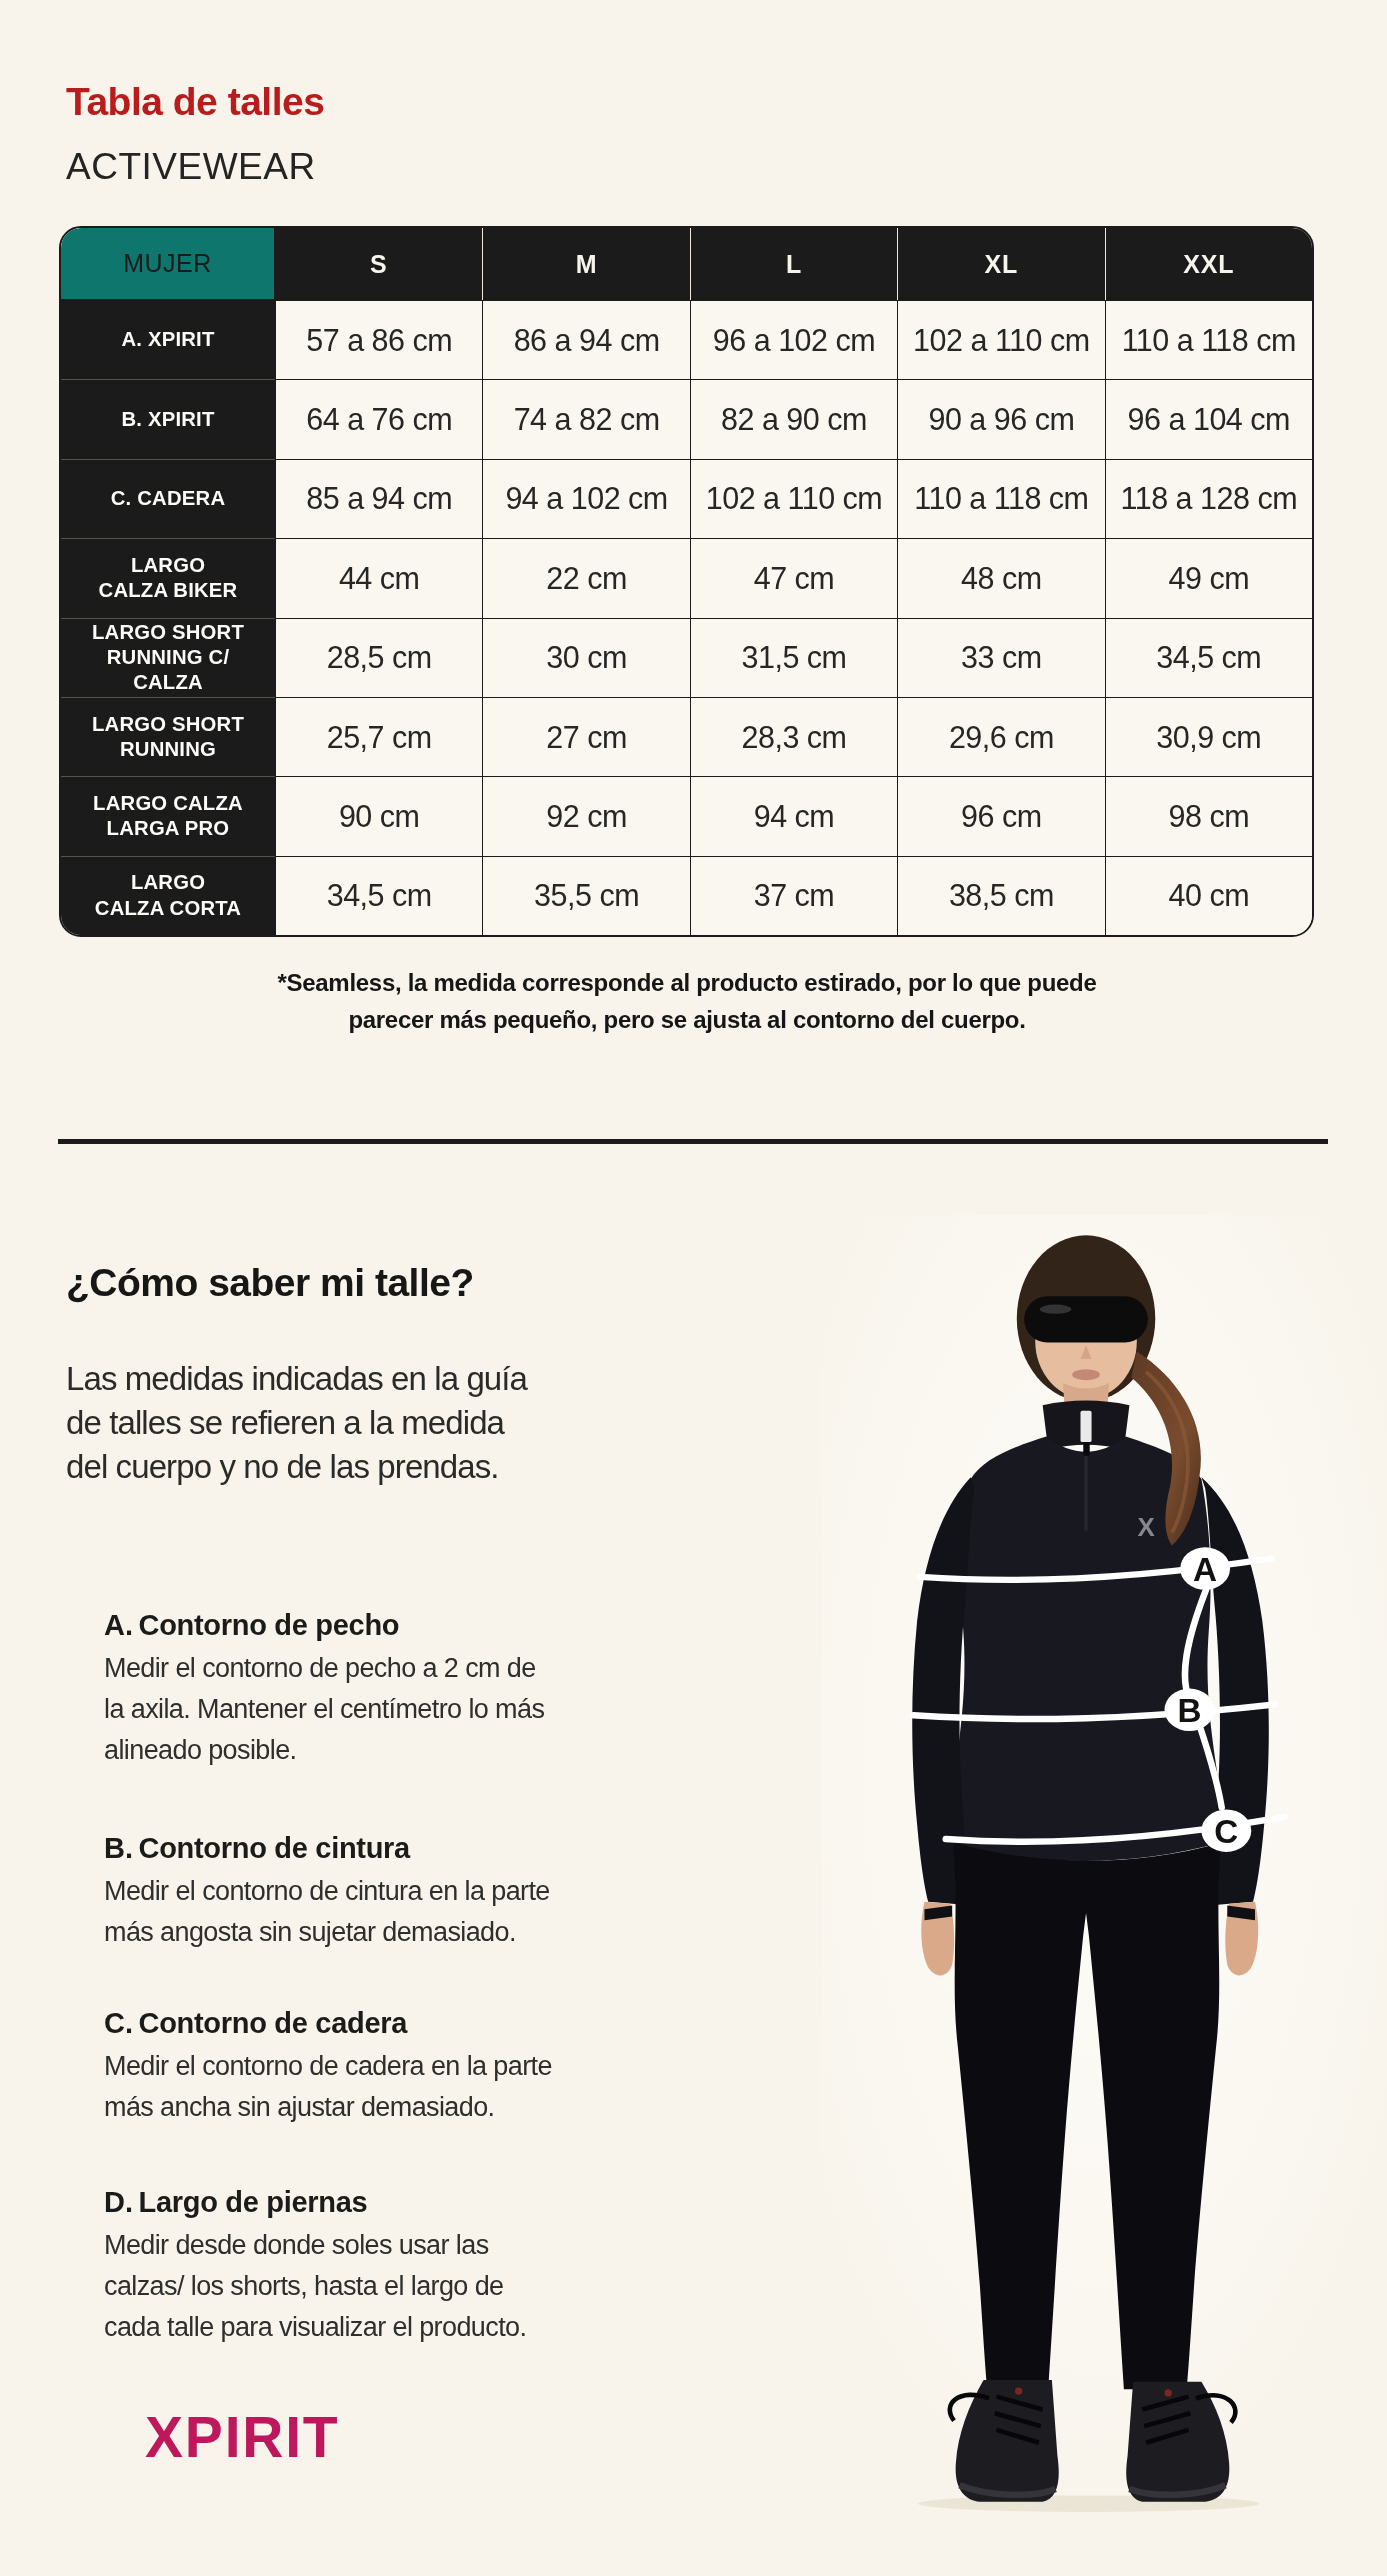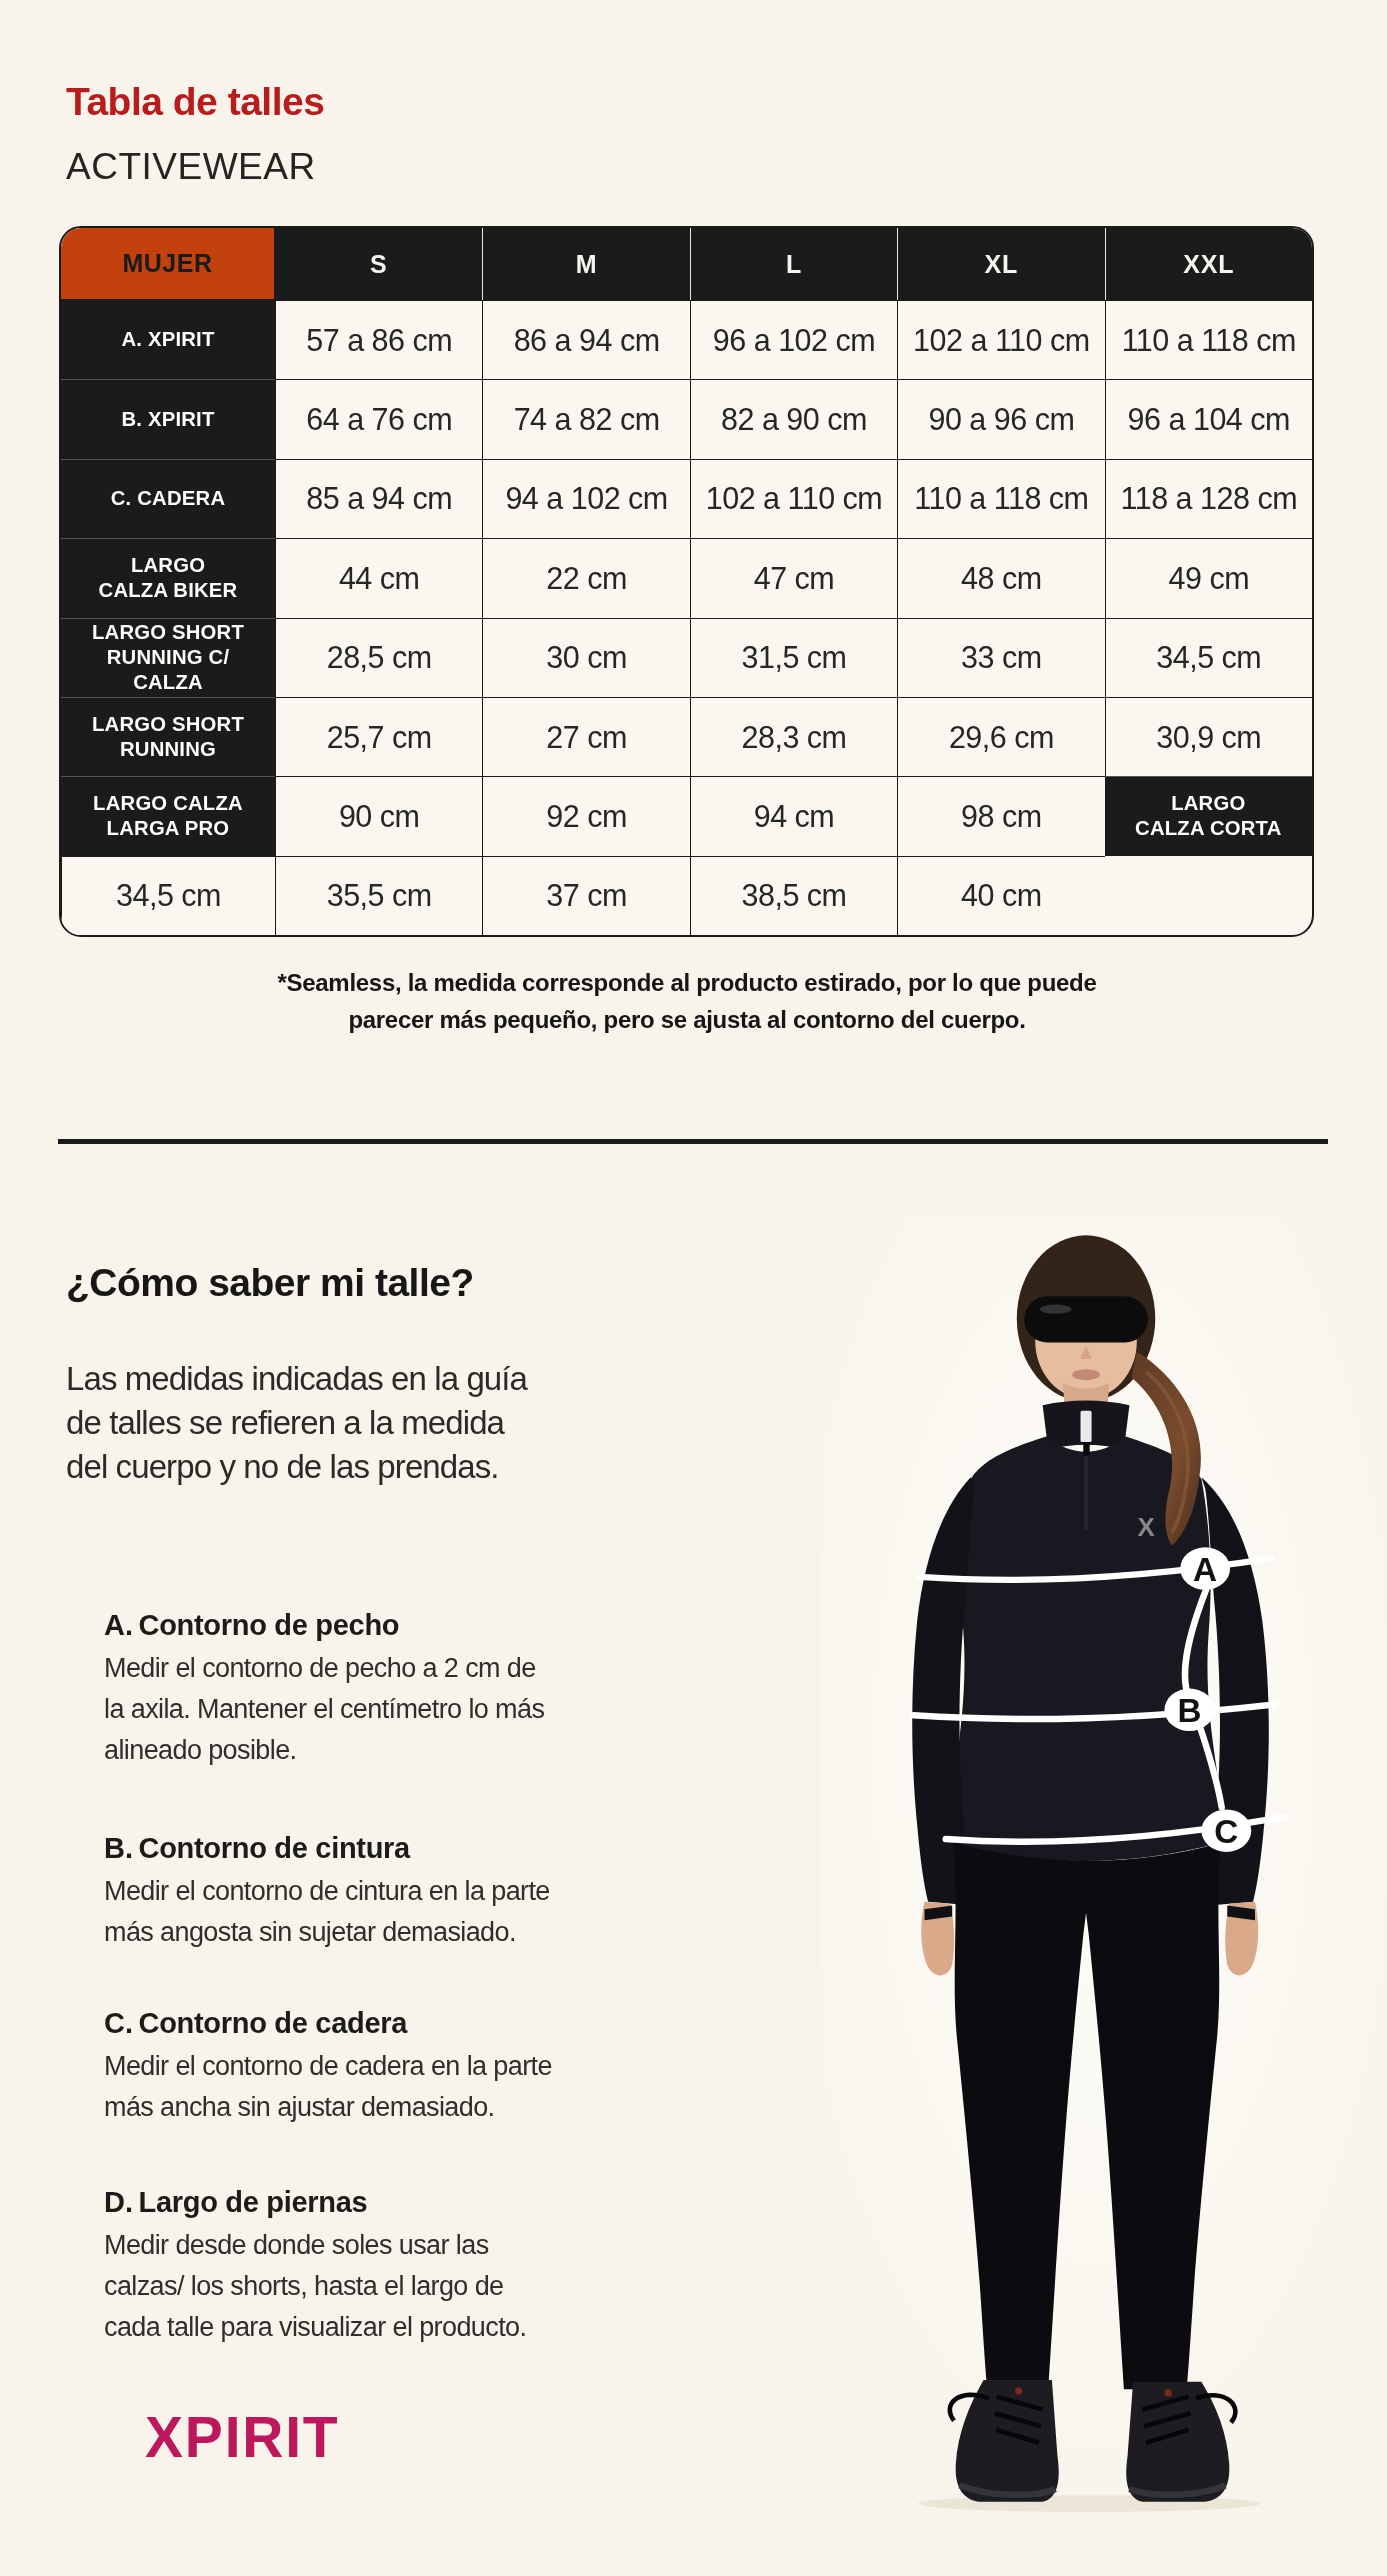--- a/index.html
+++ b/index.html
@@ -26,21 +26,21 @@
     display:grid;
     grid-template-columns:214px repeat(5,1fr);
     grid-template-rows:72px repeat(8,1fr);
     background:#faf7f0;
   }
   .size-table>div{
     display:flex;align-items:center;justify-content:center;
     text-align:center;box-sizing:border-box;
   }
   .cell-mujer{
-    background:#c2410c;color:#1b1b1b;font-weight:700;font-size:25px;letter-spacing:0.5px;
+    background:#0f766e;color:#1b1b1b;font-weight:400;font-size:25px;letter-spacing:0.5px;
     border-right:1.8px solid #1b1b1b;border-bottom:1.8px solid #1b1b1b;
     border-top-left-radius:19.4px;
   }
   .cell-h{background:#1b1b1b;color:#f7f4ec;font-weight:700;font-size:25px;letter-spacing:0.9px;}
   .cell-h + .cell-h{border-left:1.8px solid #efe9df;}
   .cell-lab{
     background:#1b1b1b;color:#fdfcf8;font-weight:700;font-size:20.3px;line-height:1.25;
     letter-spacing:0.2px;padding:0 9.2px;white-space:pre-line;
     border-top:1.8px solid #57544d;
   }
@@ -133,20 +133,21 @@
     <div class="cell-val">27 cm</div>
     <div class="cell-val">28,3 cm</div>
     <div class="cell-val">29,6 cm</div>
     <div class="cell-val">30,9 cm</div>
 
     <div class="cell-lab">LARGO CALZA
 LARGA PRO</div>
     <div class="cell-val">90 cm</div>
     <div class="cell-val">92 cm</div>
     <div class="cell-val">94 cm</div>
+    <div class="cell-val">96 cm</div>
     <div class="cell-val">98 cm</div>
 
     <div class="cell-lab">LARGO
 CALZA CORTA</div>
     <div class="cell-val">34,5 cm</div>
     <div class="cell-val">35,5 cm</div>
     <div class="cell-val">37 cm</div>
     <div class="cell-val">38,5 cm</div>
     <div class="cell-val">40 cm</div>
   </div>

